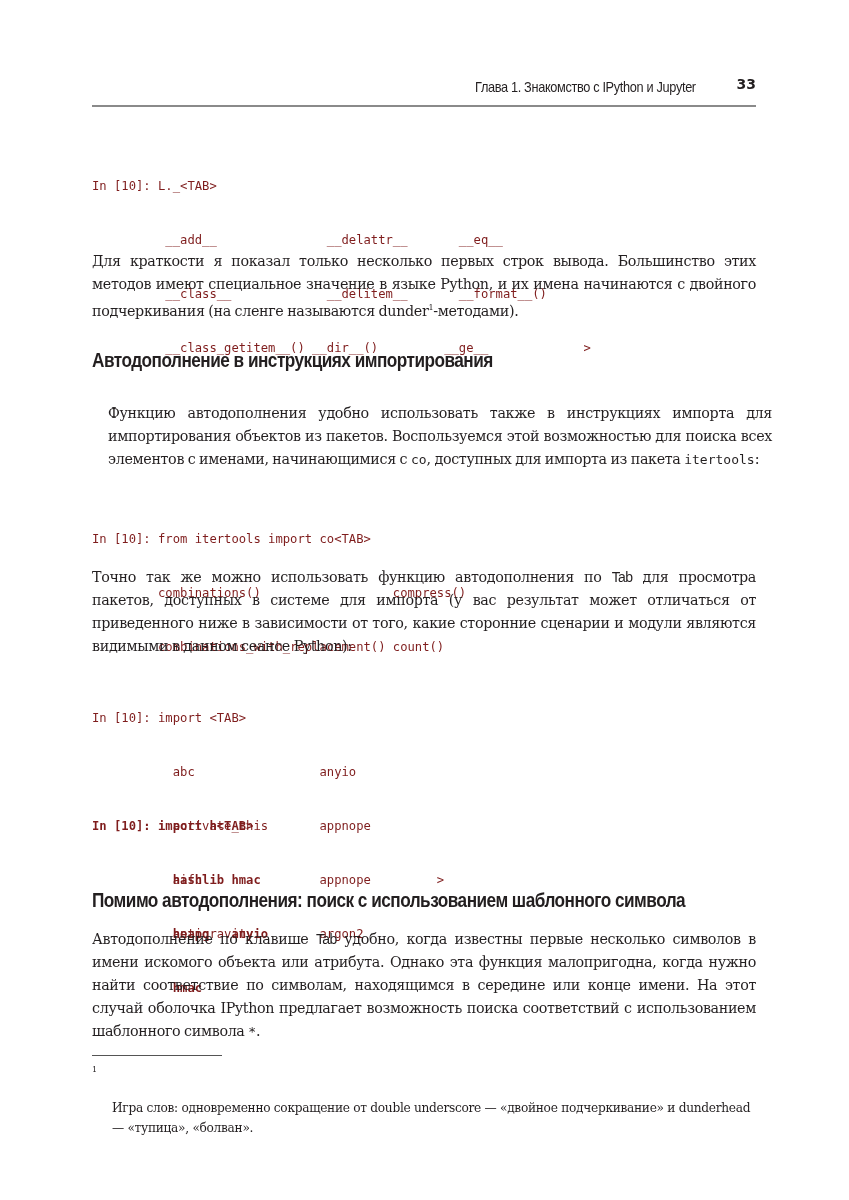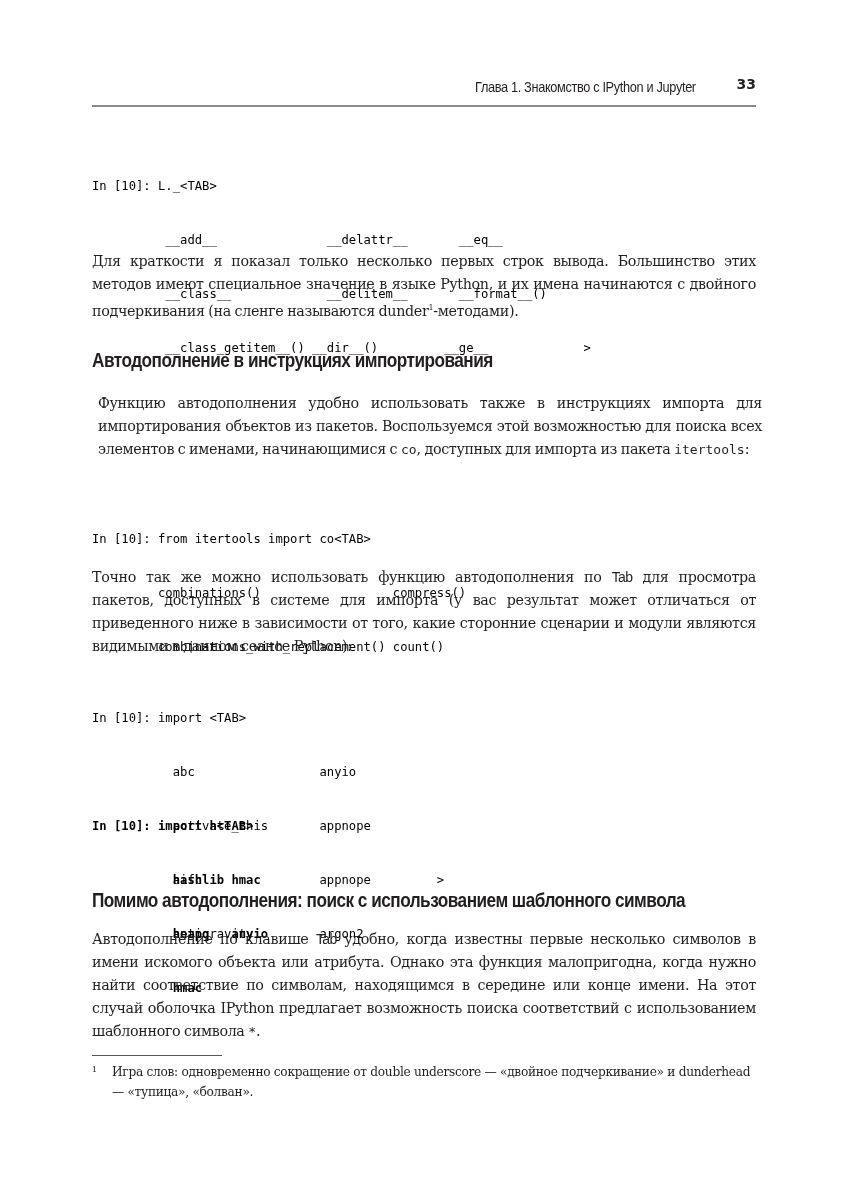--- a/index.html
+++ b/index.html
@@ -4,34 +4,34 @@
 <style>
   html, body { margin: 0; padding: 0; background: #ffffff; }
   body { width: 849px; height: 1200px; position: relative; overflow: hidden; color: #231f20; }
   .page { position: absolute; left: 0; top: 0; width: 849px; height: 1144px; background: #ffffff; }
 
   .running-head { position: absolute; left: 92px; top: 76px; width: 664px; height: 24px; }
   .running-head .title { position: absolute; right: 60px; top: 3px; font-family: "Liberation Sans", sans-serif; font-size: 14.5px; letter-spacing: -0.4px; color: #231f20; transform: scaleX(0.88); transform-origin: right center; }
   .running-head .num { position: absolute; right: 0; top: 0; font-family: "DejaVu Sans", sans-serif; font-weight: bold; font-size: 14px; color: #231f20; }
   .rule { position: absolute; left: 92px; top: 105px; width: 664px; height: 2px; background: #8a8a8a; }
 
-  .code { position: absolute; left: 92px; font-family: "DejaVu Sans Mono", monospace; font-size: 12.2px; line-height: 18px; white-space: pre; color: #000000; }
+  .code { position: absolute; left: 92px; font-family: "DejaVu Sans Mono", monospace; font-size: 12.2px; line-height: 18px; white-space: pre; color: #7f1d1d; }
   .code .ln { display: block; height: 18px; }
 
   .para { position: absolute; left: 92px; width: 664px; font-family: "DejaVu Serif", serif; font-size: 14.3px; line-height: 23px; color: #231f20; text-align: justify; letter-spacing: -0.35px; word-spacing: -0.5px; }
   .para .mono { font-family: "DejaVu Sans Mono", monospace; font-size: 13px; letter-spacing: 0; }
   .para .sans { font-family: "Liberation Sans", sans-serif; font-size: 14px; letter-spacing: -0.6px; }
   .para sup { font-size: 8px; vertical-align: 6px; }
 
   .heading { position: absolute; left: 92px; font-family: "Liberation Sans", sans-serif; font-weight: bold; font-size: 20px; color: #231f20; letter-spacing: -0.6px; transform: scaleX(0.86); transform-origin: left center; white-space: nowrap; }
 
   .fn-rule { position: absolute; left: 92px; top: 1055px; width: 130px; height: 1px; background: #555; }
   .footnote { position: absolute; left: 92px; top: 1062px; width: 664px; font-family: "DejaVu Serif", serif; font-size: 12.2px; line-height: 20px; color: #231f20; letter-spacing: -0.3px; }
   .footnote .mark { position: absolute; left: 0; top: -2px; font-size: 8px; }
-  .footnote .text { display: block; padding-left: 20px; }
+  .footnote .text { display: block; padding-left: 20px; margin-top: 36px; }
 </style>
 </head>
 <body>
 
 <div class="page">
 
   <div class="running-head">
     <span class="title">Глава 1. Знакомство с IPython и Jupyter</span>
     <span class="num">33</span>
   </div>
@@ -41,21 +41,21 @@
     <span class="ln">In [10]: L._&lt;TAB&gt;</span>
     <span class="ln">          __add__               __delattr__       __eq__</span>
     <span class="ln">          __class__             __delitem__       __format__()</span>
     <span class="ln">          __class_getitem__() __dir__()         __ge__             &gt;</span>
   </div>
 
   <p class="para" style="top:250px; margin:0;"><span>Для краткости я показал только несколько первых строк вывода. Большинство этих методов имеют специальное значение в языке Python, и их имена начинаются с двойного подчеркивания (на сленге называются dunder</span><sup>1</sup><span>-методами).</span></p>
 
   <div class="heading" style="top:349px;">Автодополнение в инструкциях импортирования</div>
 
-  <p class="para" style="top:386px; margin:6px;"><span>Функцию автодополнения удобно использовать также в инструкциях импорта для импортирования объектов из пакетов. Воспользуемся этой возможностью для поиска всех элементов с именами, начинающимися с </span><span class="mono">co</span><span>, доступных для импорта из пакета </span><span class="mono">itertools</span><span>:</span></p>
+  <p class="para" style="top:386px; margin:16px;"><span>Функцию автодополнения удобно использовать также в инструкциях импорта для импортирования объектов из пакетов. Воспользуемся этой возможностью для поиска всех элементов с именами, начинающимися с </span><span class="mono">co</span><span>, доступных для импорта из пакета </span><span class="mono">itertools</span><span>:</span></p>
 
   <div class="code" style="top:494px;">
     <span class="ln">In [10]: from itertools import co&lt;TAB&gt;</span>
     <span class="ln">         combinations()                  compress()</span>
     <span class="ln">         combinations_with_replacement() count()</span>
   </div>
 
   <p class="para" style="top:566px; margin:0;"><span>Точно так же можно использовать функцию автодополнения по </span><span class="sans">Tab</span><span> для просмотра пакетов, доступных в системе для импорта (у вас результат может отличаться от приведенного ниже в зависимости от того, какие сторонние сценарии и модули являются видимыми в данном сеансе Python):</span></p>
 
   <div class="code" style="top:673px;">

